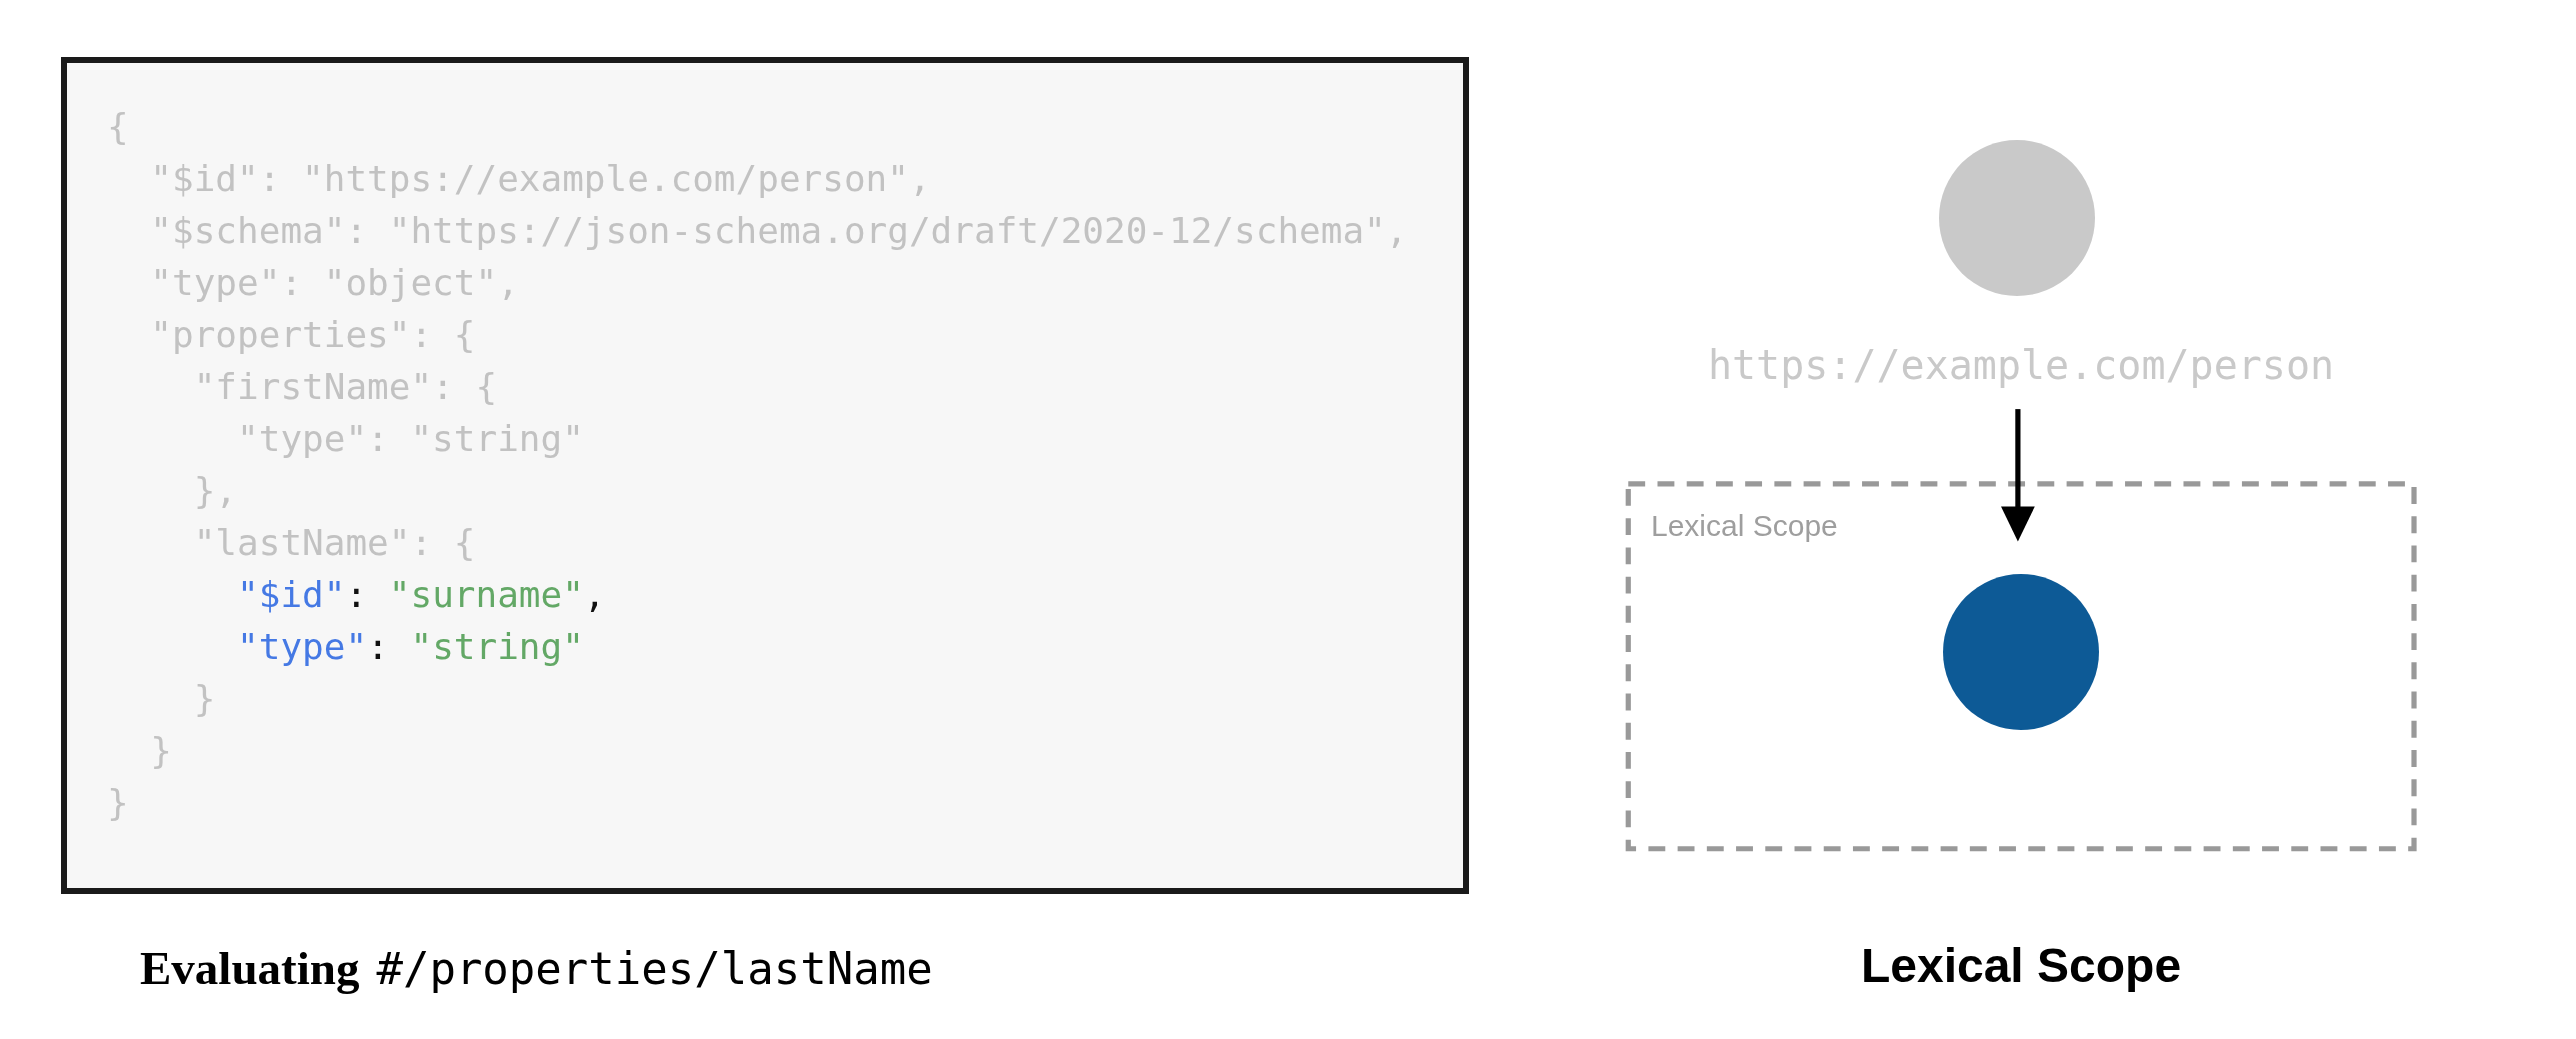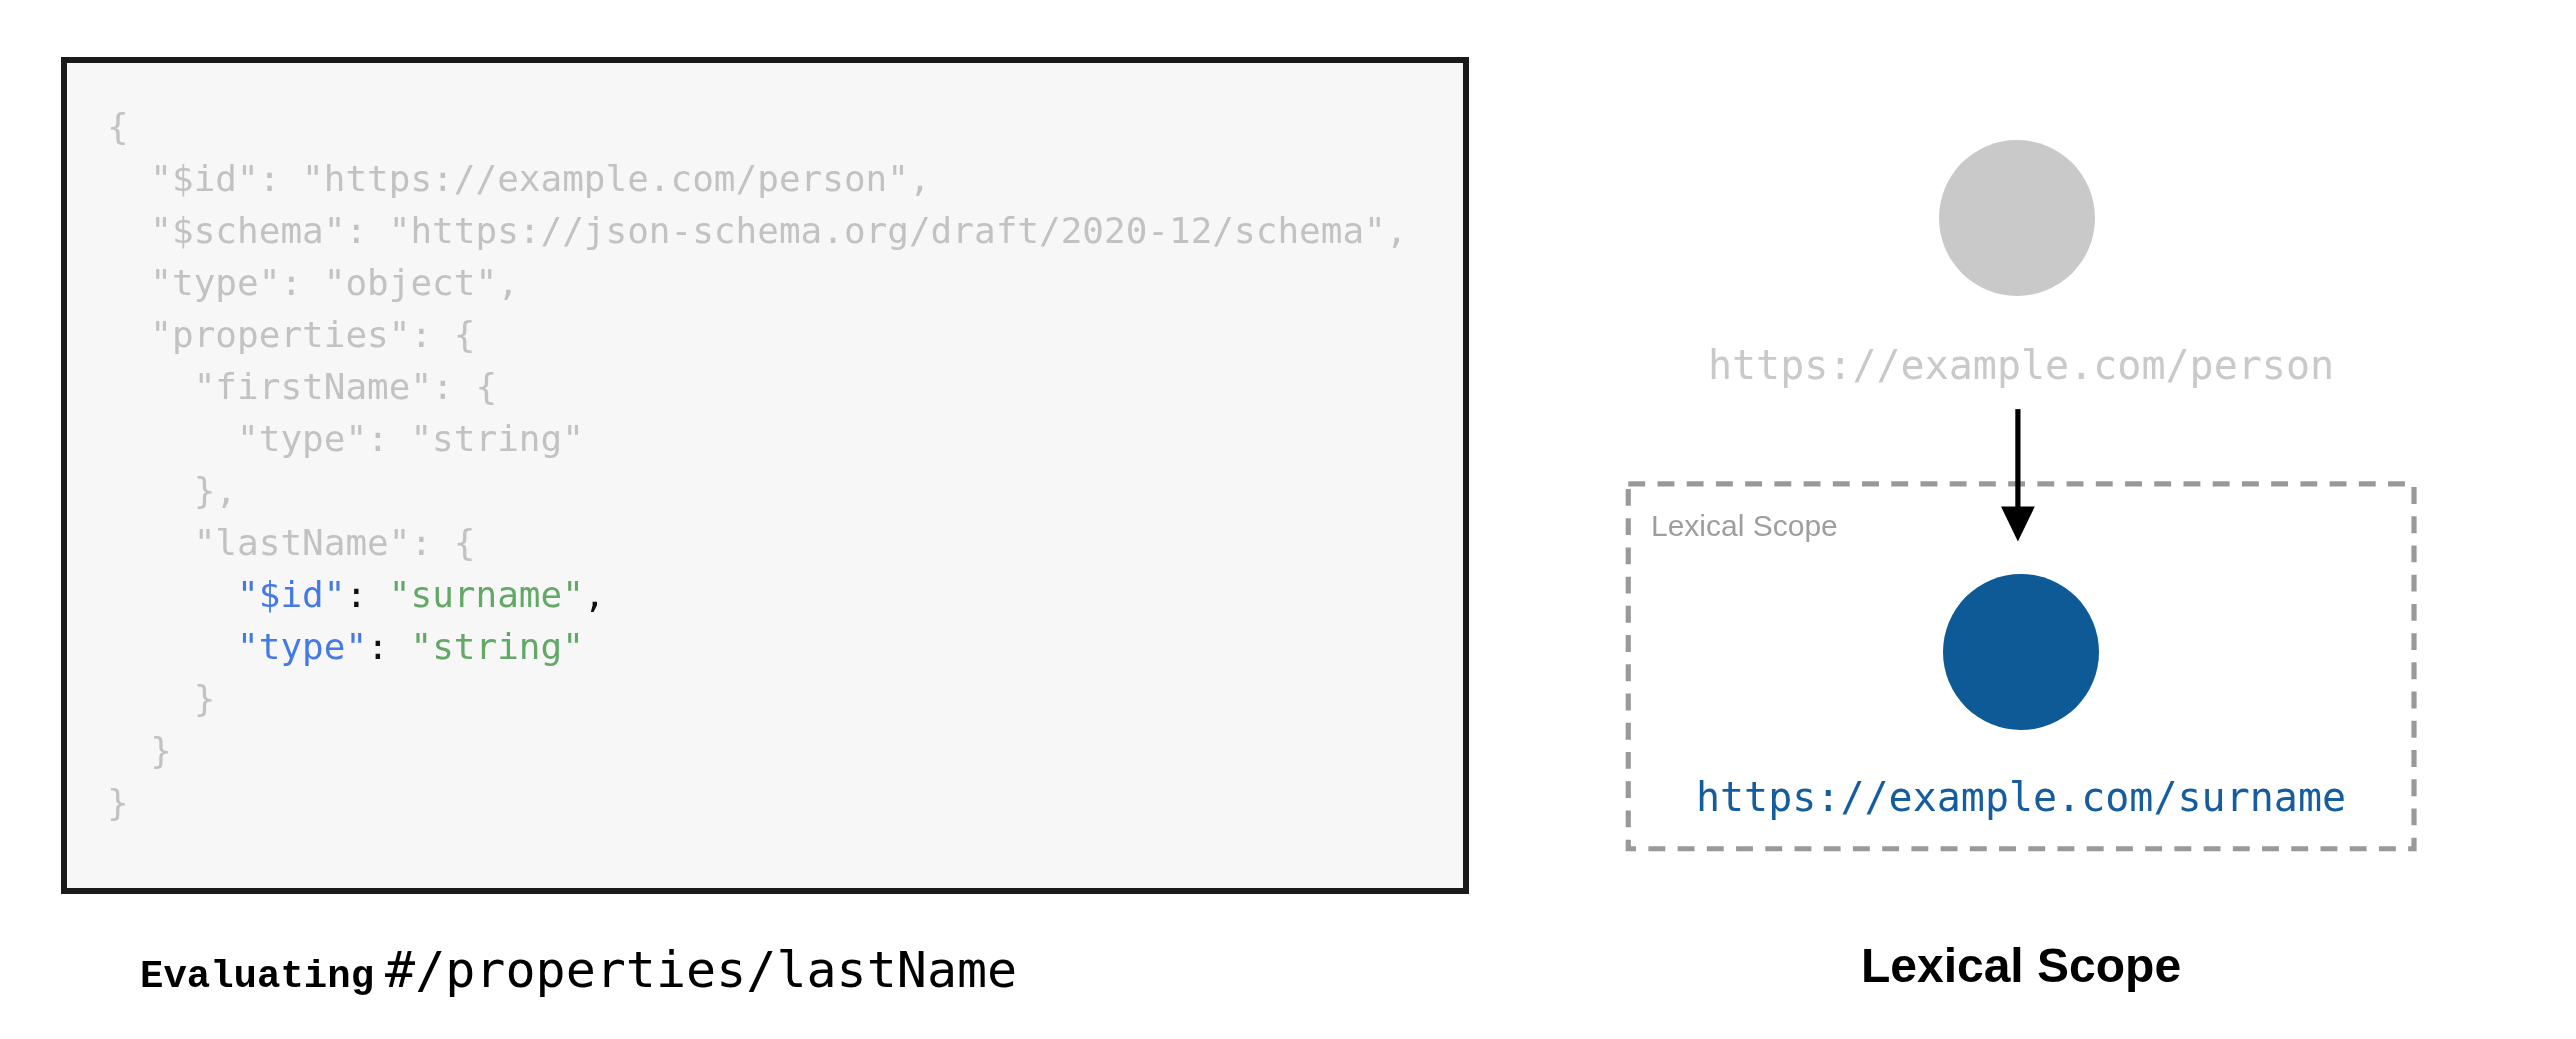--- a/index.html
+++ b/index.html
@@ -41,29 +41,29 @@
 
   
   .caption-left {
     position: absolute;
     left: 140px;
     top: 941px;
     white-space: nowrap;
     color: #000000;
   }
   .cap-bold {
-    font-family: Liberation Mono, monospace;
+    font-family: Liberation Serif, serif;
     font-weight: 700;
-    font-size: 39px;
+    font-size: 47px;
   }
   .cap-mono {
     font-family: "DejaVu Sans Mono", monospace;
     font-weight: 400;
-    font-size: 50px;
-    margin-left: 11px;
+    font-size: 44px;
+    margin-left: 17px;
   }
 
   
   .overlay {
     position: absolute;
     left: 0;
     top: 0;
     pointer-events: none;
   }
   .node {
@@ -148,18 +148,17 @@
   </svg>
 
   <div class="node node-gray"></div>
 
   <div class="url-label url-gray">https://example.com/person</div>
 
   <div class="scope-label">Lexical Scope</div>
 
   <div class="node node-blue"></div>
 
-  <div class="url-label url-blue">https://example.com/surname</div>
 
   <div class="caption-right">Lexical Scope</div>
 
 </div>
 
 
 </body></html>

